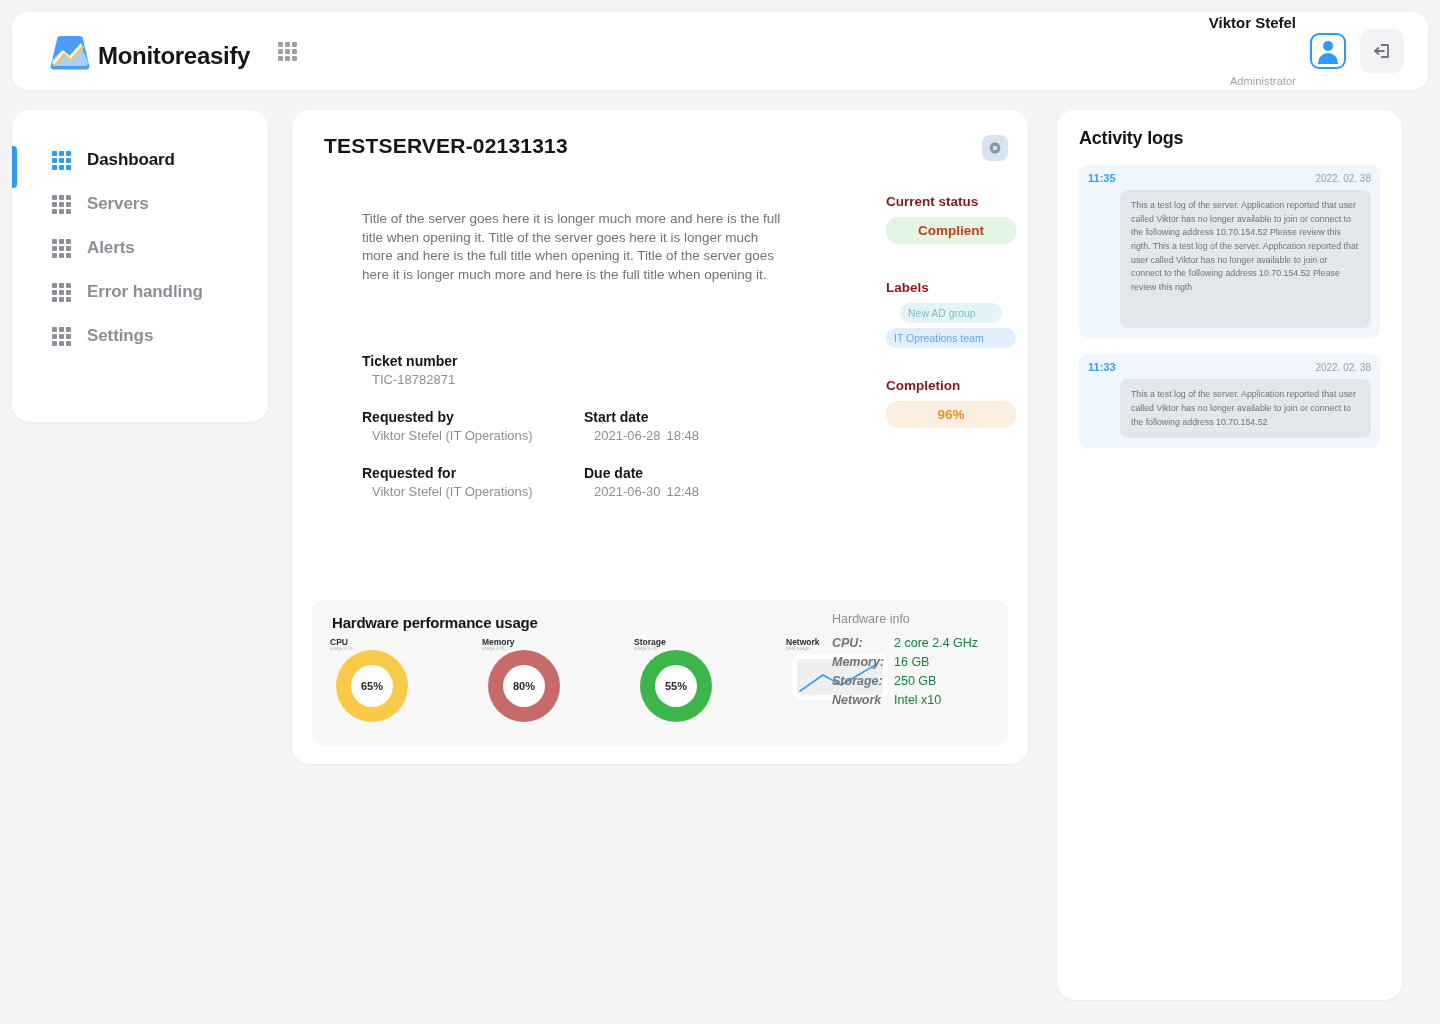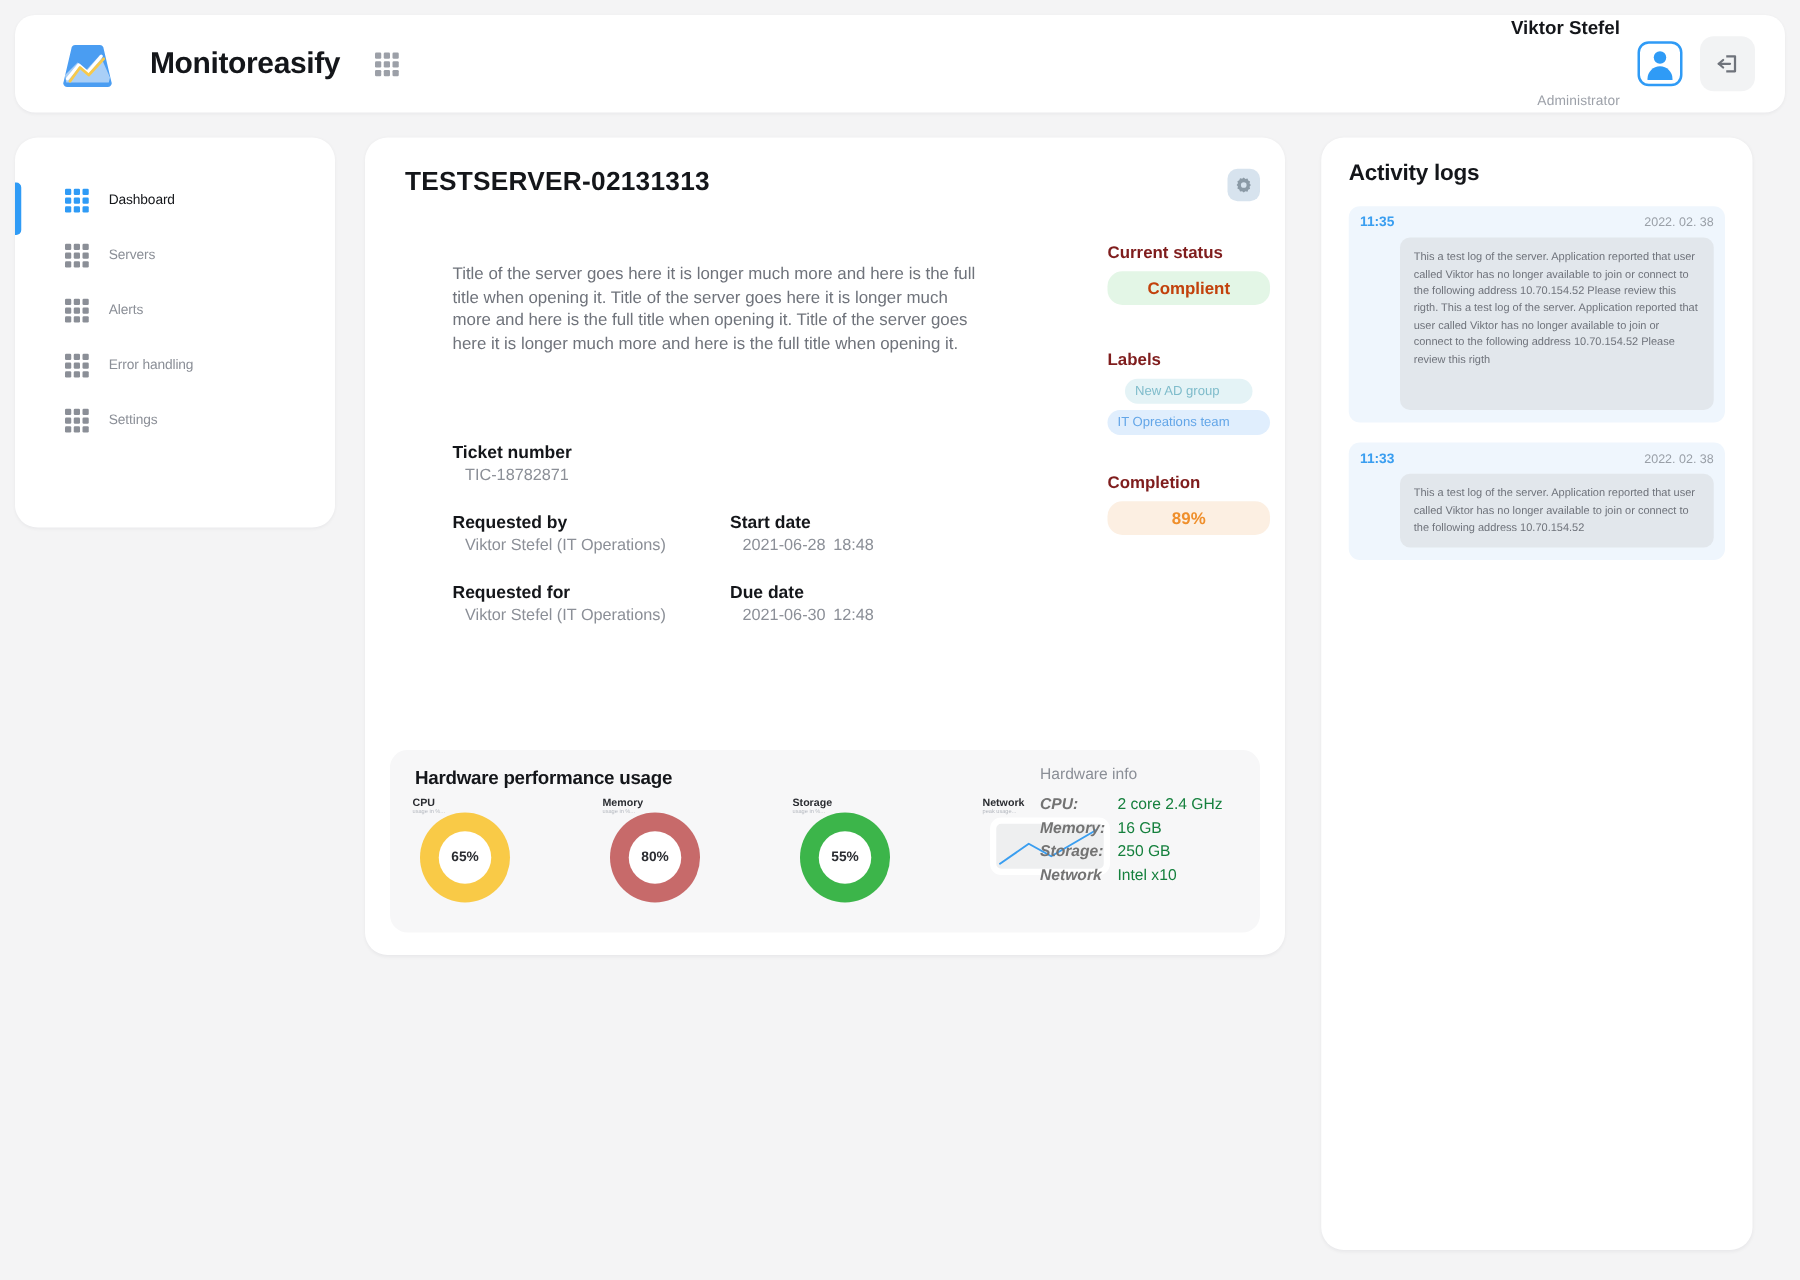--- a/index.html
+++ b/index.html
@@ -12,21 +12,21 @@
   .page { position: relative; width: 1440px; height: 1024px; }
 
   
   .header {
     position: absolute; left: 12px; top: 12px;
     width: 1416px; height: 78px;
     background: #ffffff; border-radius: 16px;
     display: flex; align-items: center;
     box-shadow: 0 1px 3px rgba(16,24,40,.05);
   }
-  .brand { display: flex; align-items: center; margin-left: 38px; gap: 22px; }
+  .brand { display: flex; align-items: flex-end; margin-left: 38px; }
   .logo-mark { width: 40px; height: 38px; position: relative; }
   .brand-name {
     font-size: 24px; font-weight: 700; color: #14161a;
     letter-spacing: -.3px; margin-left: 8px;
   }
   .grid-btn { margin-left: 28px; cursor: pointer; }
   .dots-grid { display: grid; grid-template-columns: repeat(3, 5px); gap: 2px; }
   .dots-grid i { display: block; width: 5px; height: 5px; border-radius: 1px; background: #9ca0a8; }
   .header-right {
     margin-left: auto; margin-right: 24px;
@@ -66,21 +66,21 @@
   .active-bar {
     position: absolute; left: 0px; top: 36px;
     width: 5px; height: 42px; border-radius: 0 4px 4px 0; background: #2f9bf6;
   }
   .nav-item {
     display: flex; align-items: center; gap: 16px;
     height: 44px; padding-left: 40px; cursor: pointer;
   }
   .nav-item .dots-grid i { background: #8b8f97; }
   .nav-item.active .dots-grid i { background: #2f9bf6; }
-  .nav-label { font-size: 11px; font-weight: 400; color: #8b8f97; letter-spacing: -.1px; }
+  .nav-label { font-size: 17px; font-weight: 700; color: #8b8f97; letter-spacing: -.1px; }
   .nav-item.active .nav-label { color: #14161a; }
 
   
   .main-card {
     position: absolute; left: 292px; top: 110px;
     width: 736px; height: 654px;
     background: #ffffff; border-radius: 18px;
     box-shadow: 0 1px 3px rgba(16,24,40,.05);
   }
   .server-title {
@@ -352,21 +352,21 @@
       <span class="pill pill-status">Complient</span>
 
       <div class="labels-wrap">
         <div class="meta-title">Labels</div>
         <span class="label-chip chip-a">New AD group</span>
         <span class="label-chip chip-b">IT Opreations team</span>
       </div>
 
       <div class="completion-wrap">
         <div class="meta-title">Completion</div>
-        <span class="pill pill-completion">89%</span>
+        <span class="pill pill-completion">96%</span>
       </div>
     </div>
 
     <div class="hw-panel">
       <div class="hw-title">Hardware performance usage</div>
 
       <div class="gauges">
         <div class="gauge">
           <div class="gauge-cap">
             <div class="g-name">CPU</div>

